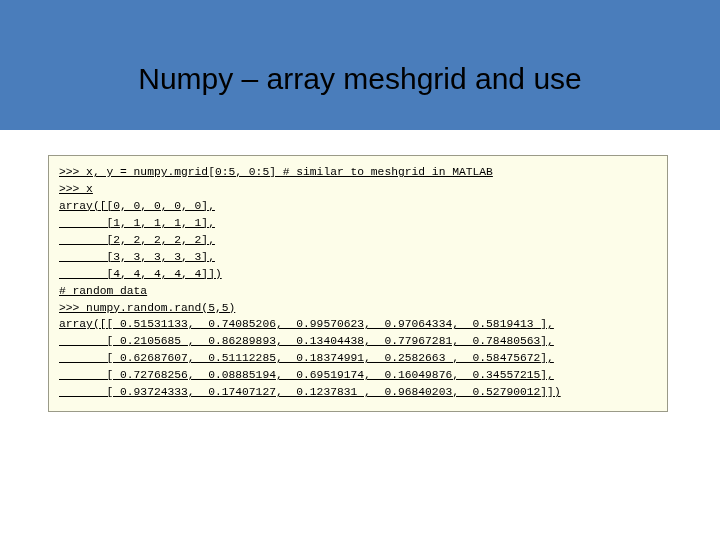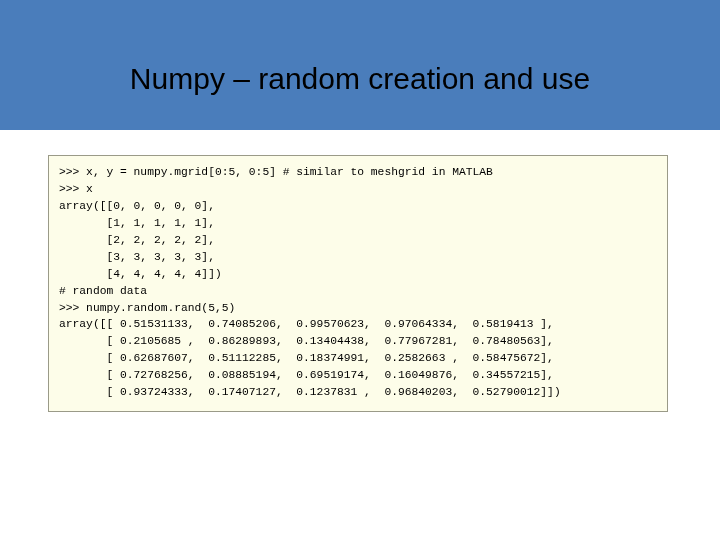--- a/index.html
+++ b/index.html
@@ -29,35 +29,36 @@
   }
   .code-box {
     position: absolute;
     left: 48px;
     top: 155px;
     width: 620px;
     background: #fdfde9;
     border: 1px solid #9a9a88;
     padding: 8px 10px 10px 10px;
     box-sizing: border-box;
+    text-decoration: underline;
   }
   .code-box pre {
     margin: 0;
     font-family: "Courier New", Courier, monospace;
     font-size: 11.3px;
     line-height: 1.5;
     color: #000000;
     white-space: pre;
   }
 </style>
 </head>
 <body>
 
 <div class="title-bar">
-  <div class="title-text">Numpy – random creation and use</div>
+  <div class="title-text">Numpy – array meshgrid and use</div>
 </div>
 
 <div class="code-box">
   <pre id="code-pre">&gt;&gt;&gt; x, y = numpy.mgrid[0:5, 0:5] # similar to meshgrid in MATLAB
 &gt;&gt;&gt; x
 array([[0, 0, 0, 0, 0],
        [1, 1, 1, 1, 1],
        [2, 2, 2, 2, 2],
        [3, 3, 3, 3, 3],
        [4, 4, 4, 4, 4]])

